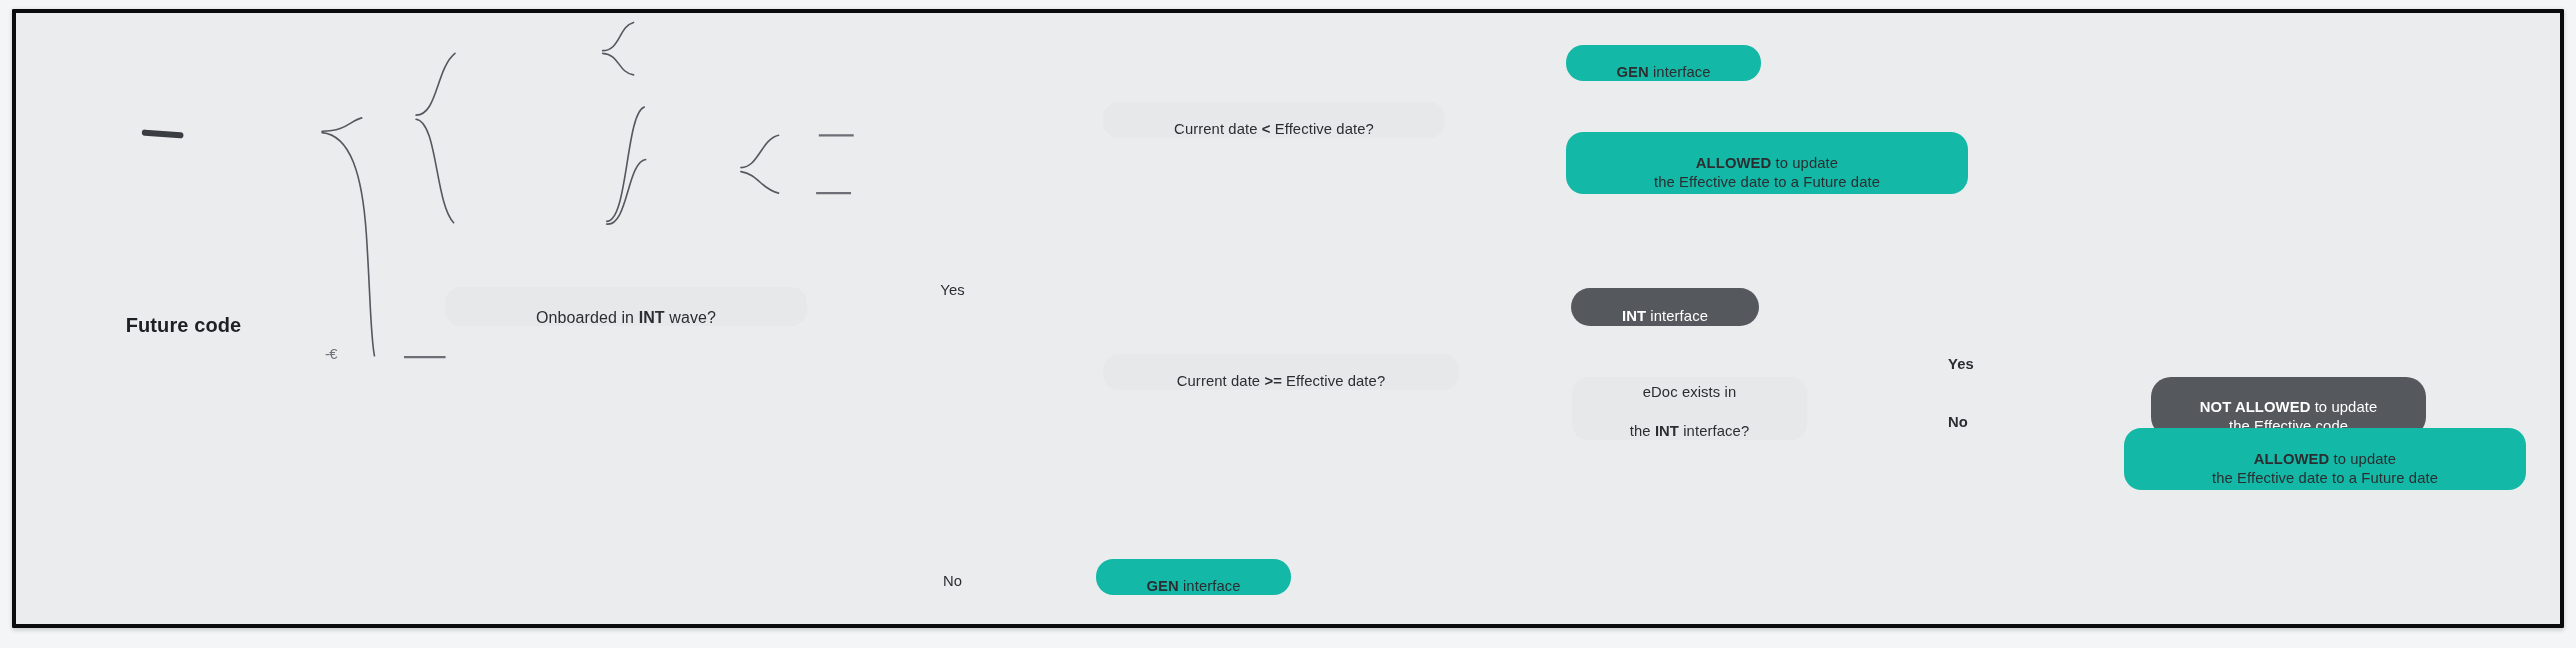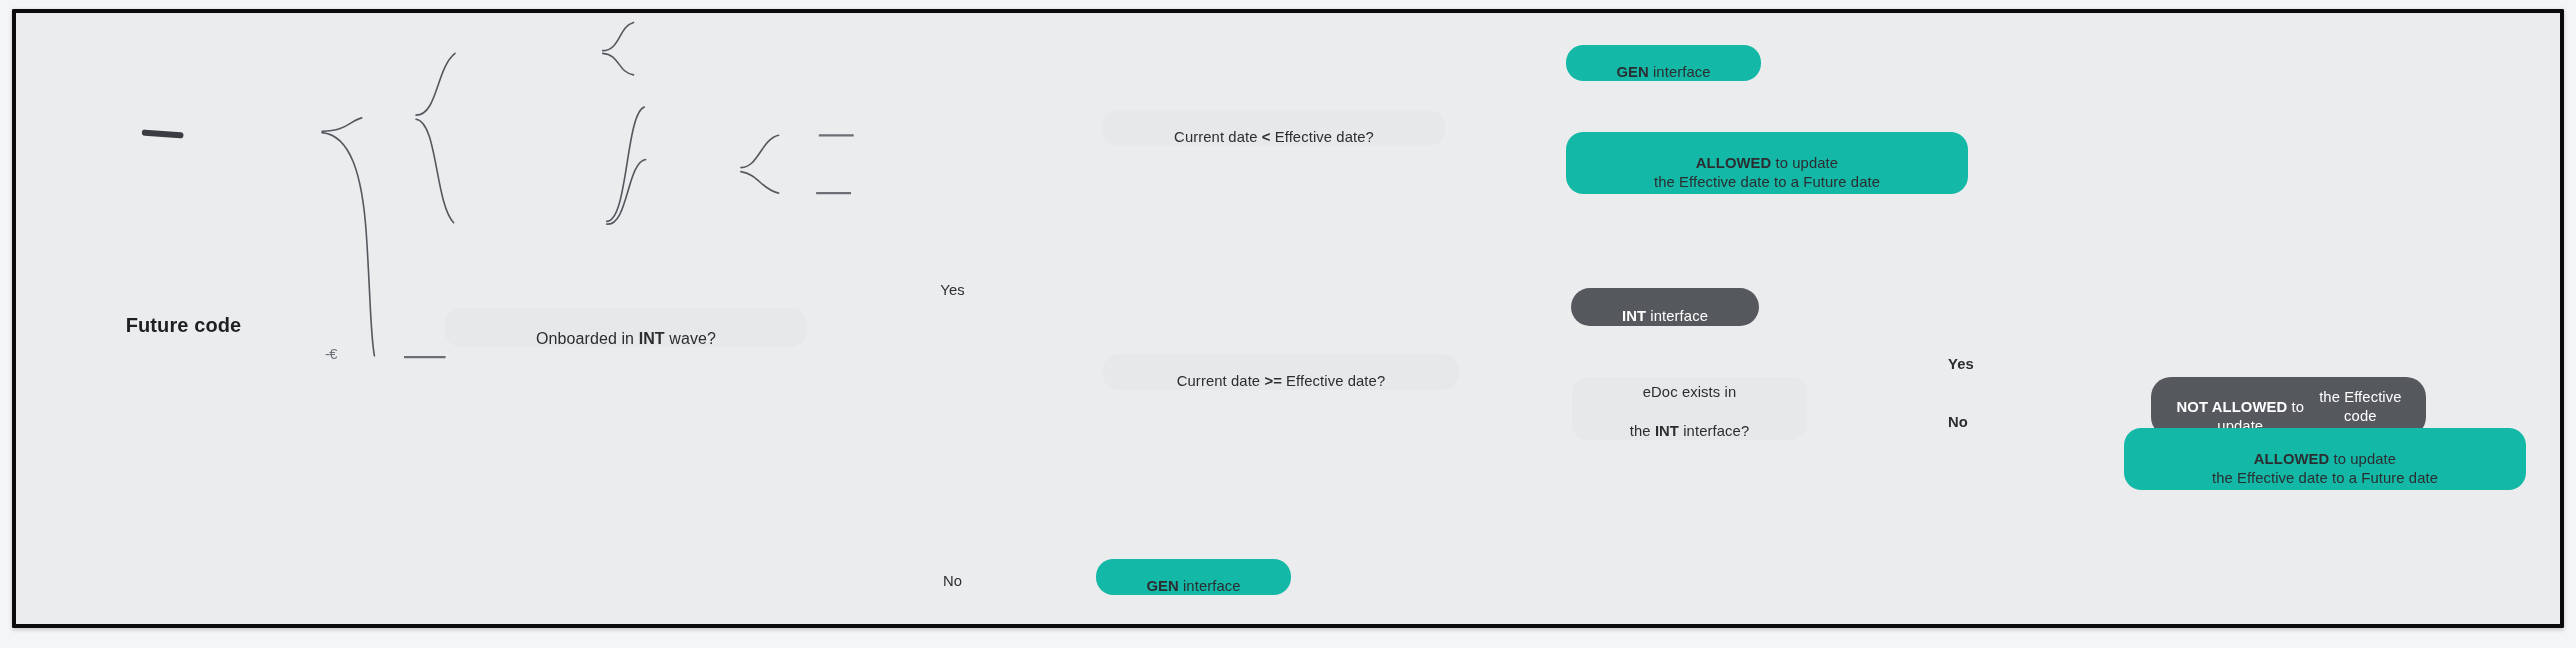--- a/index.html
+++ b/index.html
@@ -177,35 +177,35 @@
         <path class="link-straight" d="M 1192,268 L 1244,268"></path>
 
         <path class="link-straight" d="M 578,512 L 640,512"></path>
       </svg>
 
       <div class="node plain t-root" style="left:40px; top:278px; width:255px; height:51px;">
         <span>Future code</span>
       </div>
       <div id="euro-badge" style="left:309px; top:333px;">-€</div>
 
-      <div class="node pill-soft t-main" style="left:429px; top:295px; width:362px; height:39px;">
+      <div class="node pill-soft t-main" style="left:429px; top:274px; width:362px; height:39px;">
         <span>
           <span>Onboarded in </span><b>INT</b><span> wave?</span>
         </span>
       </div>
 
       <div class="node plain t-branch" style="left:883px; top:256px; width:107px; height:35px;">
         <span>Yes</span>
       </div>
 
       <div class="node plain t-branch" style="left:883px; top:547px; width:107px; height:35px;">
         <span>No</span>
       </div>
 
-      <div class="node pill-soft t-q" style="left:1087px; top:97px; width:342px; height:36px;">
+      <div class="node pill-soft t-q" style="left:1087px; top:89px; width:342px; height:36px;">
         <span>
           <span>Current date </span><b>&lt;</b><span> Effective date?</span>
         </span>
       </div>
 
       <div class="node pill-soft t-q" style="left:1087px; top:341px; width:356px; height:36px;">
         <span>
           <span>Current date </span><b>&gt;=</b><span> Effective date?</span>
         </span>
       </div>
@@ -240,21 +240,21 @@
 
       <div class="node plain t-branch-b" style="left:1900px; top:331px; width:90px; height:34px;">
         <span>Yes</span>
       </div>
 
       <div class="node plain t-branch-b" style="left:1897px; top:389px; width:90px; height:34px;">
         <span>No</span>
       </div>
 
       <div class="node pill-dark t-leaf" style="left:2135px; top:321px; width:275px; height:60px;
-                  flex-direction:row; justify-content:center;">
+                  flex-direction:column; justify-content:center;">
         <span>
           <b>NOT ALLOWED</b><span> to update</span>
         </span>
         <span>the Effective code</span>
       </div>
 
       <div class="node pill t-leaf" style="left:2108px; top:415px; width:402px; height:62px;
                   flex-direction:column; justify-content:center;">
         <span>
           <b>ALLOWED</b><span> to update</span>

